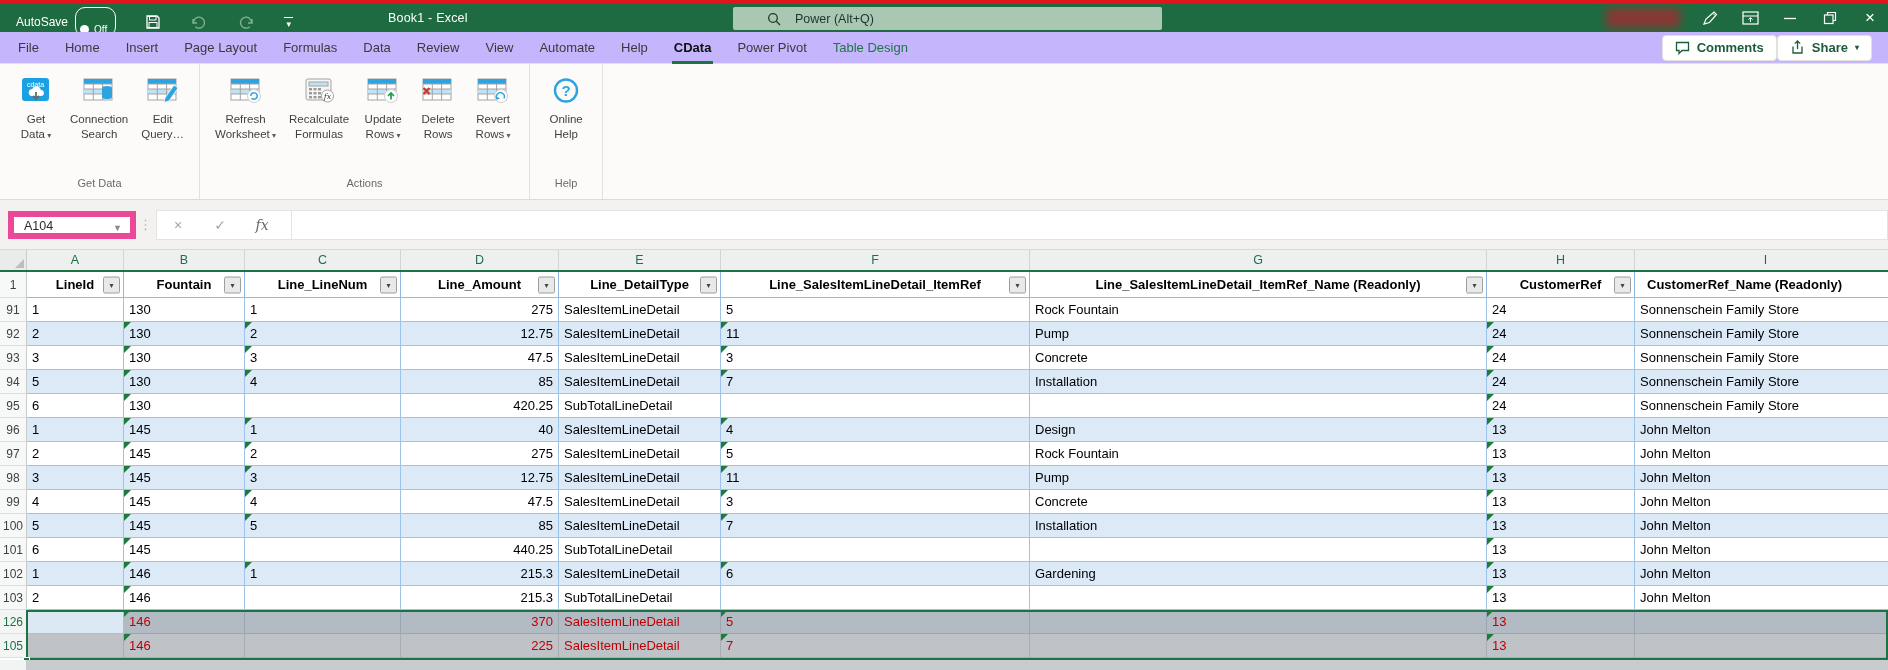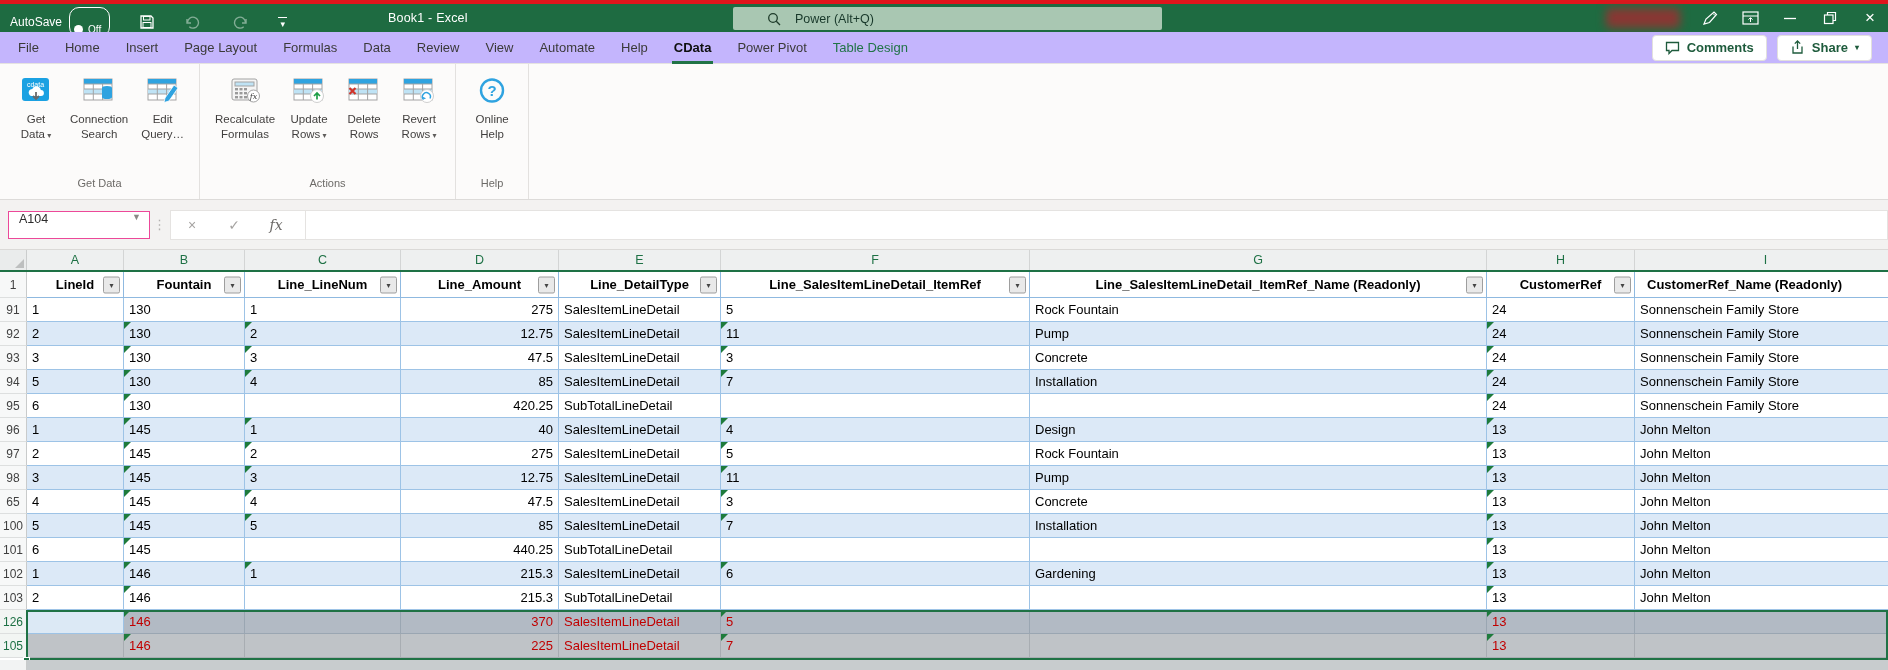--- a/index.html
+++ b/index.html
@@ -4,21 +4,21 @@
 <style>
   * { box-sizing: border-box; }
   body { margin:0; font-family:"Liberation Sans", sans-serif; }
   .screen { position:relative; width:1888px; height:670px; overflow:hidden; background:#fff; }
 
   
   .topline { position:absolute; top:0; left:0; right:0; height:4px; background:#E0151C; }
 
   
   .titlebar { position:absolute; top:4px; left:0; right:0; height:28px; background:#1E6B41; color:#fff; }
-  .qat { position:absolute; left:10px; top:0; height:36px; display:flex; align-items:center; gap:29px; }
+  .qat { position:absolute; left:16px; top:0; height:36px; display:flex; align-items:center; gap:29px; }
   .autosave { display:flex; align-items:center; gap:7px; font-size:12px; }
   .as-pill { display:flex; align-items:center; gap:5px; border:1px solid #fff; border-radius:10px; padding:16px 8px 1px 4px; font-size:10px; }
   .as-dot { width:9px; height:9px; border-radius:50%; background:#fff; }
   .qat-ic { display:flex; align-items:center; }
   .dim { opacity:.45; }
   .qat-caret { font-size:9px; line-height:8px; text-align:center; }
   .qat-caret .bar { display:block; width:9px; height:1px; background:#fff; margin:0 auto 2px; }
   .tb-title { position:absolute; left:388px; top:0; height:28px; display:flex; align-items:center; font-size:12.5px; letter-spacing:.2px; }
   .tb-search { position:absolute; left:733px; top:3px; width:429px; height:23px; background:#A9C7B2; border-radius:2px; display:flex; align-items:center; color:#18382A; font-size:12.5px; }
   .tb-search svg { margin:0 14px 0 34px; }
@@ -27,35 +27,35 @@
   .wbtn { display:flex; align-items:center; justify-content:center; width:20px; height:28px; color:#fff; }
   .close-x { font-size:17px; }
 
   
   .tabrow { position:absolute; top:32px; left:0; right:0; height:32px; background:#c4b5fd; border-bottom:1px solid #E5E3E1; display:flex; align-items:center; }
   .tabs { display:flex; margin-left:5px; height:32px; }
   .tab { padding:0 13px; line-height:31px; font-size:13px; color:#3B3A39; position:relative; white-space:nowrap; }
   .tab.active { font-weight:bold; color:#0f0f0f; }
   .tab.active::after { content:""; position:absolute; left:11px; right:11px; bottom:0; height:3px; background:#217346; }
   .tab.contextual { color:#217346; }
-  .tabrow-right { margin-left:auto; margin-right:16px; display:flex; gap:10px; }
+  .tabrow-right { margin-left:auto; margin-right:16px; display:flex; }
   .pillbtn { display:flex; align-items:center; gap:7px; height:26px; padding:0 12px; background:#fff; border:1px solid #E2E0DD; border-radius:4px; font-size:13px; font-weight:bold; color:#1E5B3C; }
 
   
   .ribbon { position:absolute; top:64px; left:0; right:0; height:136px; background:#FCFBFA; border-bottom:1px solid #DDDBD9; display:flex; }
   .rgroup { display:flex; flex-direction:column; padding:6px 10px 0 10px; border-right:1px solid #E3E1DF; }
   .rbuttons { display:flex; flex:1; align-items:flex-start; gap:3px; }
   .rbtn { display:flex; flex-direction:column; align-items:center; min-width:52px; padding:3px 5px; text-align:center; font-size:11.5px; line-height:15px; color:#413F3E; }
   .ric { height:36px; display:flex; align-items:center; justify-content:center; margin-bottom:3px; }
   .rcaret { font-size:8px; color:#5f5d5b; }
   .rgroup-label { height:22px; text-align:center; font-size:11px; color:#6C6A67; }
 
   
   .fbar { position:absolute; top:200px; left:0; right:0; height:50px; background:#F3F2F1; border-bottom:1px solid #DBD9D7; display:flex; align-items:center; }
-  .namebox { margin-left:8px; width:142px; height:28px; background:#fff; border:1px solid #ec4899; display:flex; align-items:flex-start; font-size:12.5px; color:#2b2b2b; padding:0 8px 0 10px; }
+  .namebox { margin-left:8px; width:128px; height:28px; background:#fff; border:6px solid #ec4899; display:flex; align-items:flex-end; font-size:12.5px; color:#2b2b2b; padding:0 8px 0 10px; }
   .namebox .nb-caret { margin-left:auto; color:#8a8886; font-size:9px; }
   .nb-dots { width:20px; text-align:center; color:#B3B1AF; font-size:13px; letter-spacing:1px; }
   .fx-panel { flex:1; height:30px; margin-right:0; background:#fff; border:1px solid #E5E3E1; display:flex; align-items:center; }
   .fx-panel .fxb { width:42px; text-align:center; font-size:14px; color:#A5A3A1; }
   .fx-panel .fx-it { font-family:"DejaVu Serif", serif; font-style:italic; font-size:14px; color:#6a6866; }
   .fx-divider { width:1px; height:30px; background:#E5E3E1; margin-left:8px; }
 
   
   .grid { position:absolute; top:250px; left:0; width:1897px; height:420px; background:#fff; font-size:13px; }
   .colhead-row { display:flex; height:22px; background:#EEF0F0; border-bottom:2px solid #1E7145; }
@@ -250,20 +250,39 @@
             <div class="rlabel">Query…</div>
           </div>
         </div>
         <div class="rgroup-label">Get Data</div>
       </div>
       <div class="rgroup">
         <div class="rbuttons">
           <div class="rbtn">
             <div class="ric">
               <svg width="34" height="28" viewBox="0 0 34 28">
+                <rect x="2" y="2" width="28" height="21" fill="#fff" stroke="#A3A3A3"></rect>
+                <rect x="2" y="2" width="28" height="5" fill="#2FA3E0"></rect>
+                <rect x="2" y="12" width="28" height="5" fill="#BFE3F5"></rect>
+                <line x1="2" y1="7" x2="30" y2="7" stroke="#A3A3A3"></line>
+                <line x1="2" y1="12" x2="30" y2="12" stroke="#A3A3A3"></line>
+                <line x1="2" y1="17" x2="30" y2="17" stroke="#A3A3A3"></line>
+                <line x1="11.3" y1="7" x2="11.3" y2="23" stroke="#A3A3A3"></line>
+                <line x1="20.6" y1="7" x2="20.6" y2="23" stroke="#A3A3A3"></line>
+                <circle cx="25" cy="19" r="6.5" fill="#fff" stroke="#CFCFCF"></circle>
+                <path d="M21.8 19 a3.2 3.2 0 1 1 1 2.3" fill="none" stroke="#2FA3E0" stroke-width="1.5"></path>
+                <path d="M22.5 23 l0.3-2 2 0.5 z" fill="#2FA3E0"></path>
+              </svg>
+            </div>
+            <div class="rlabel">Refresh</div>
+            <div class="rlabel">Worksheet<span class="rcaret"> ▾</span></div>
+          </div>
+          <div class="rbtn">
+            <div class="ric">
+              <svg width="34" height="28" viewBox="0 0 34 28">
                 <rect x="4" y="2" width="25" height="21" rx="2" fill="#F5F5F5" stroke="#A3A3A3"></rect>
                 <rect x="7" y="5" width="19" height="4" fill="#BFE3F5" stroke="#A3A3A3"></rect>
                 <g fill="#9a9a9a">
                   <rect x="7" y="11" width="3" height="2.4"></rect>
                   <rect x="11.5" y="11" width="3" height="2.4"></rect>
                   <rect x="16" y="11" width="3" height="2.4"></rect>
                   <rect x="7" y="15" width="3" height="2.4"></rect>
                   <rect x="11.5" y="15" width="3" height="2.4"></rect>
                   <rect x="16" y="15" width="3" height="2.4"></rect>
                   <rect x="7" y="19" width="3" height="2.4"></rect>
@@ -508,21 +527,21 @@
           <div class="dcell band tri" style="width: 121px;">145</div>
           <div class="dcell band tri" style="width: 156px;">3</div>
           <div class="dcell num band" style="width: 158px;">12.75</div>
           <div class="dcell band" style="width: 162px;">SalesItemLineDetail</div>
           <div class="dcell band tri" style="width: 309px;">11</div>
           <div class="dcell band" style="width: 457px;">Pump</div>
           <div class="dcell band tri" style="width: 148px;">13</div>
           <div class="dcell band" style="width: 262px;">John Melton</div>
         </div>
         <div class="drow">
-          <div class="rownum">65</div>
+          <div class="rownum">99</div>
           <div class="dcell" style="width: 97px;">4</div>
           <div class="dcell tri" style="width: 121px;">145</div>
           <div class="dcell tri" style="width: 156px;">4</div>
           <div class="dcell num" style="width: 158px;">47.5</div>
           <div class="dcell" style="width: 162px;">SalesItemLineDetail</div>
           <div class="dcell tri" style="width: 309px;">3</div>
           <div class="dcell" style="width: 457px;">Concrete</div>
           <div class="dcell tri" style="width: 148px;">13</div>
           <div class="dcell" style="width: 262px;">John Melton</div>
         </div>

